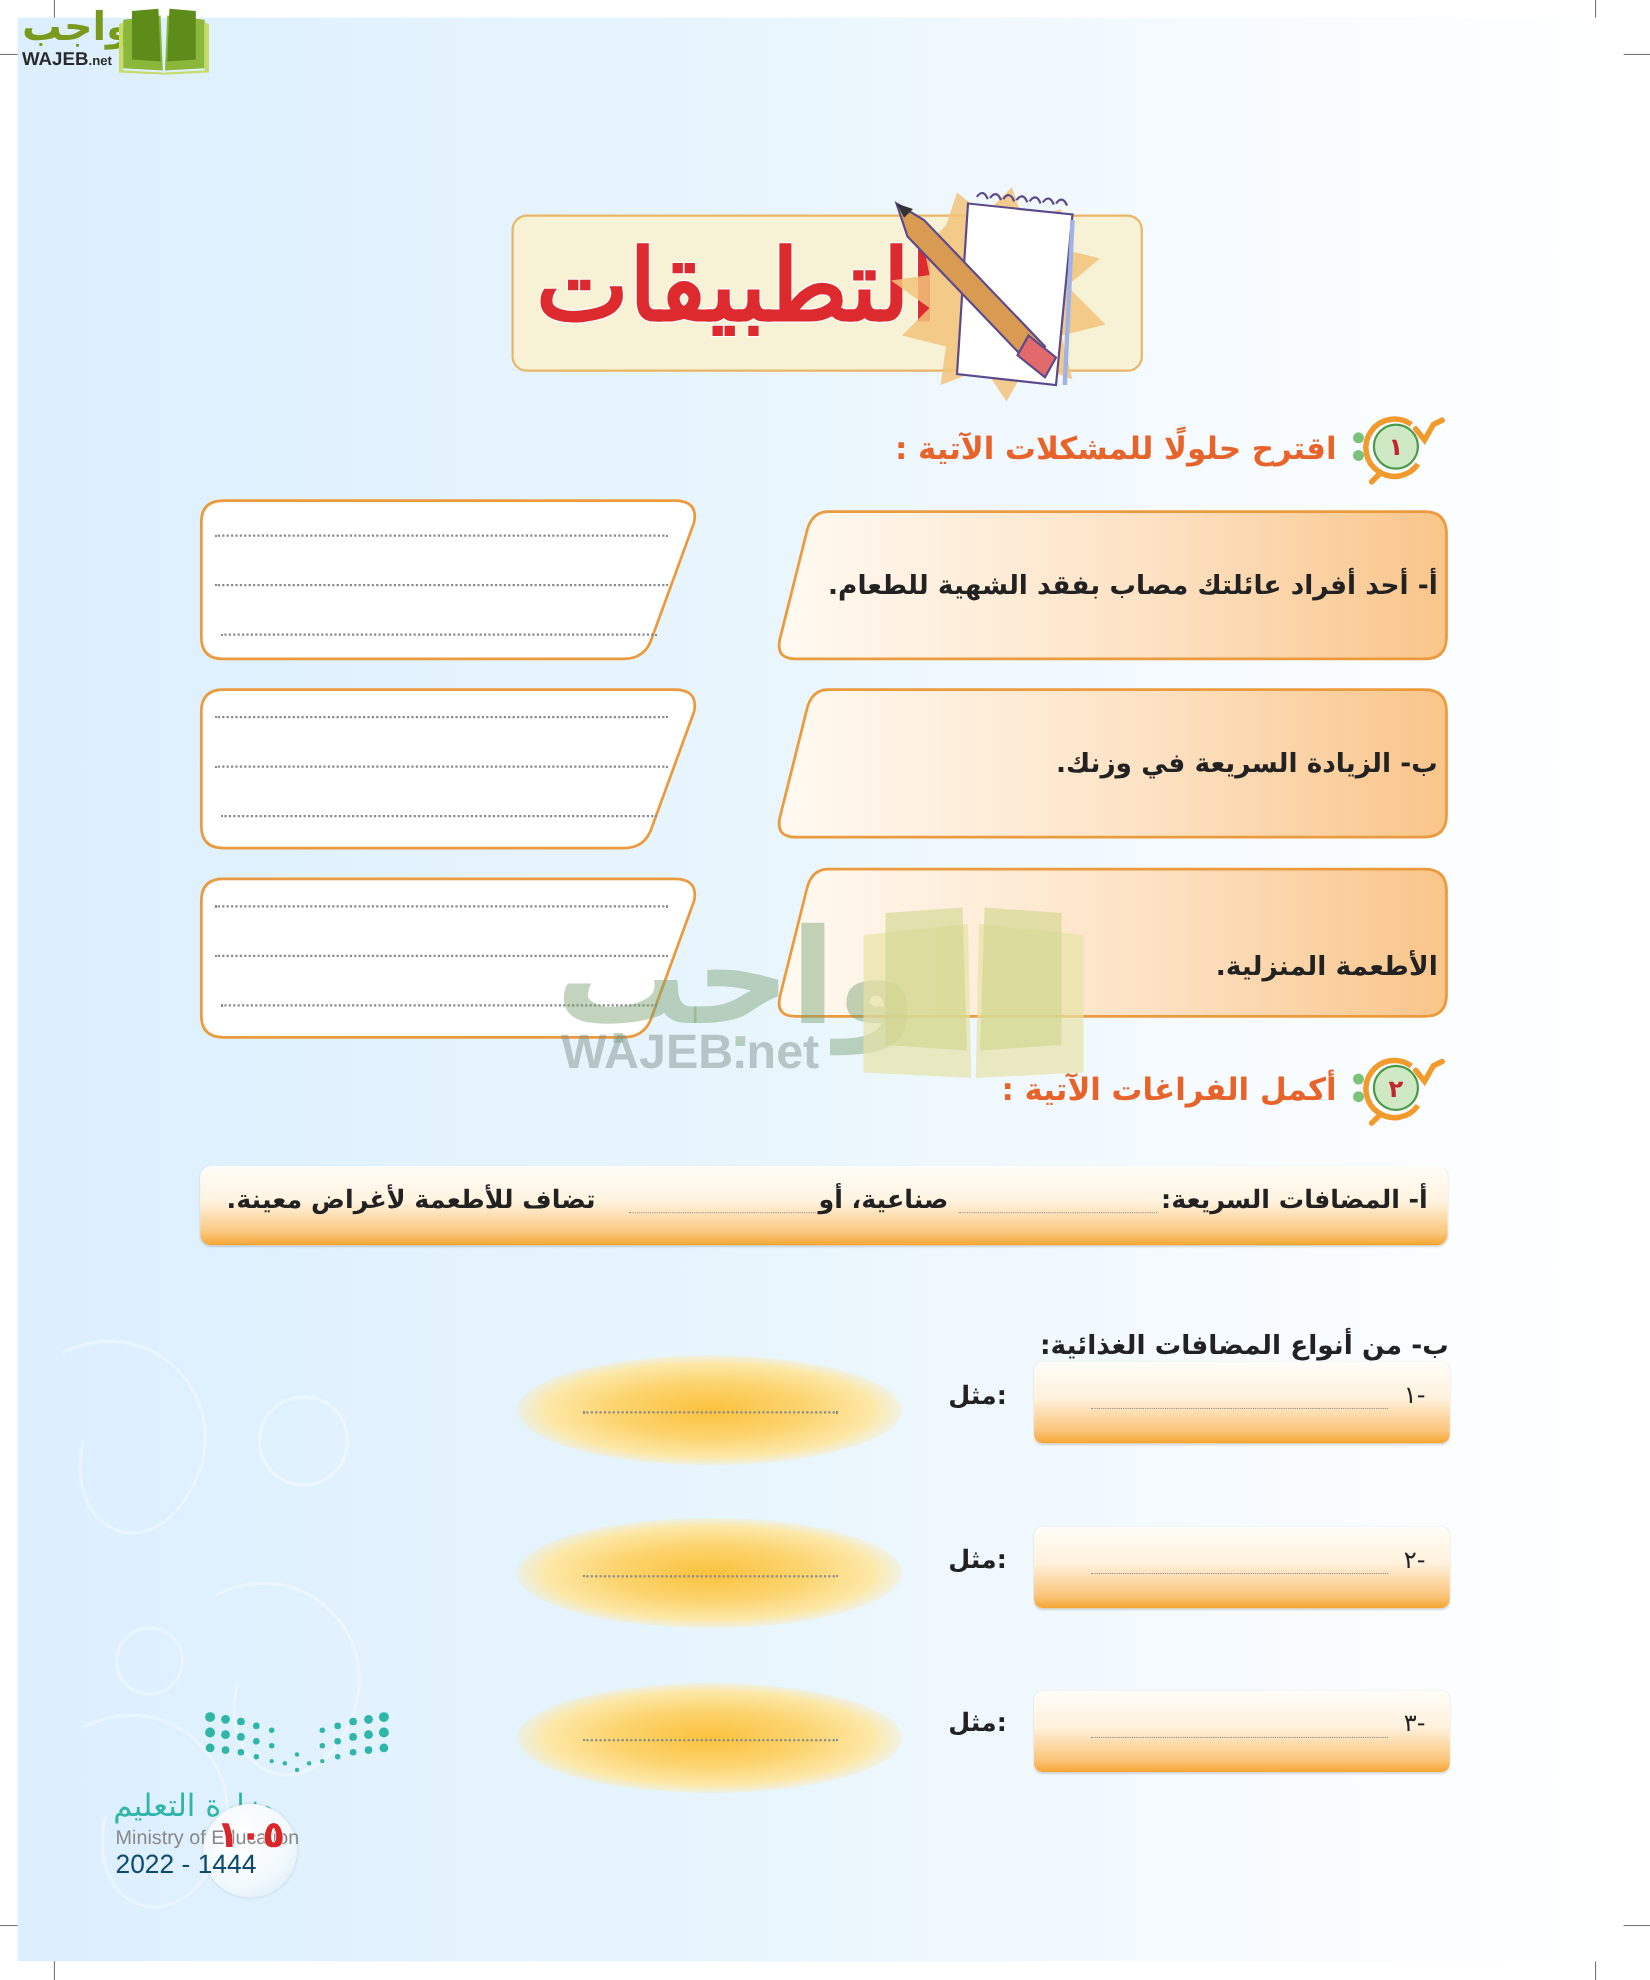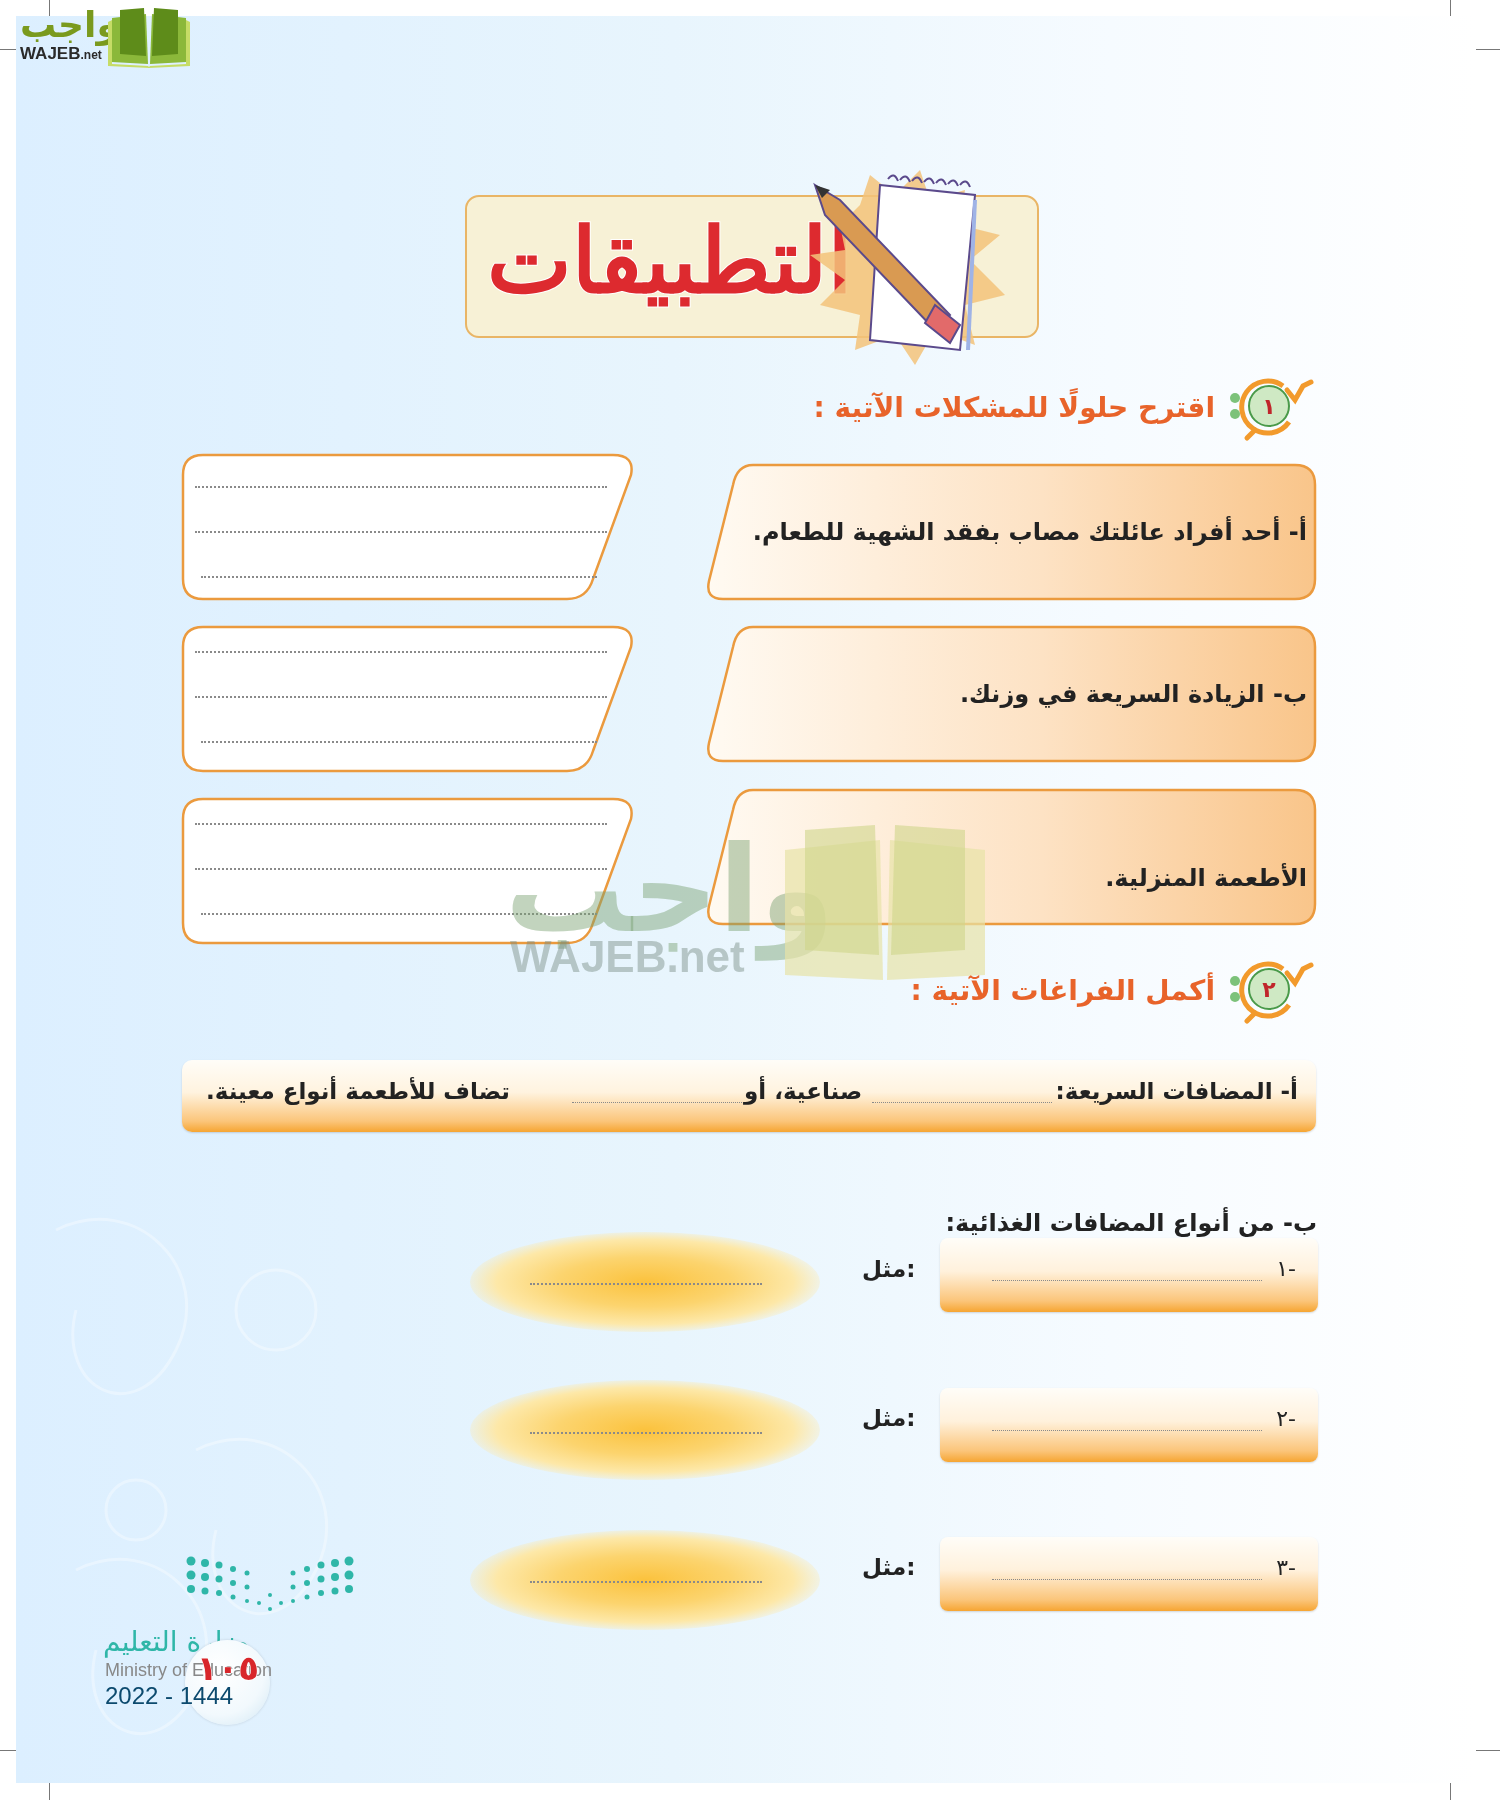--- a/index.html
+++ b/index.html
@@ -198,21 +198,21 @@
     <circle cx="10" cy="42" r="5" fill="#7cc27a"></circle>
   </svg>
   <span class="title">أكمل الفراغات الآتية :</span>
 </div>
 
 <div class="abs fill-bar">
   <span class="fill-text" style="right:18px;top:18px;">أ- المضافات السريعة:</span>
   <div class="dotline" style="left:690px;top:42px;width:180px;border-top-width:1.5px;"></div>
   <span class="fill-text" style="left:562px;top:18px;">صناعية، أو</span>
   <div class="dotline" style="left:390px;top:42px;width:170px;border-top-width:1.5px;"></div>
-  <span class="fill-text" style="left:24px;top:18px;">تضاف للأطعمة أنواع معينة.</span>
+  <span class="fill-text" style="left:24px;top:18px;">تضاف للأطعمة لأغراض معينة.</span>
 </div>
 
 <span class="abs rtl" style="right:183px;top:1186px;font-size:24px;font-weight:bold;color:#222;">ب- من أنواع المضافات الغذائية:</span>
 
 <div class="type-box" style="top:1238px;">
   <span class="type-num">١-</span>
   <div class="dotline" style="left:52px;top:42px;width:270px;border-top-width:1.5px;"></div>
 </div>
 <span class="example-label" style="top:1256px;">مثل:</span>
 <div class="blob" style="top:1232px;"></div>

